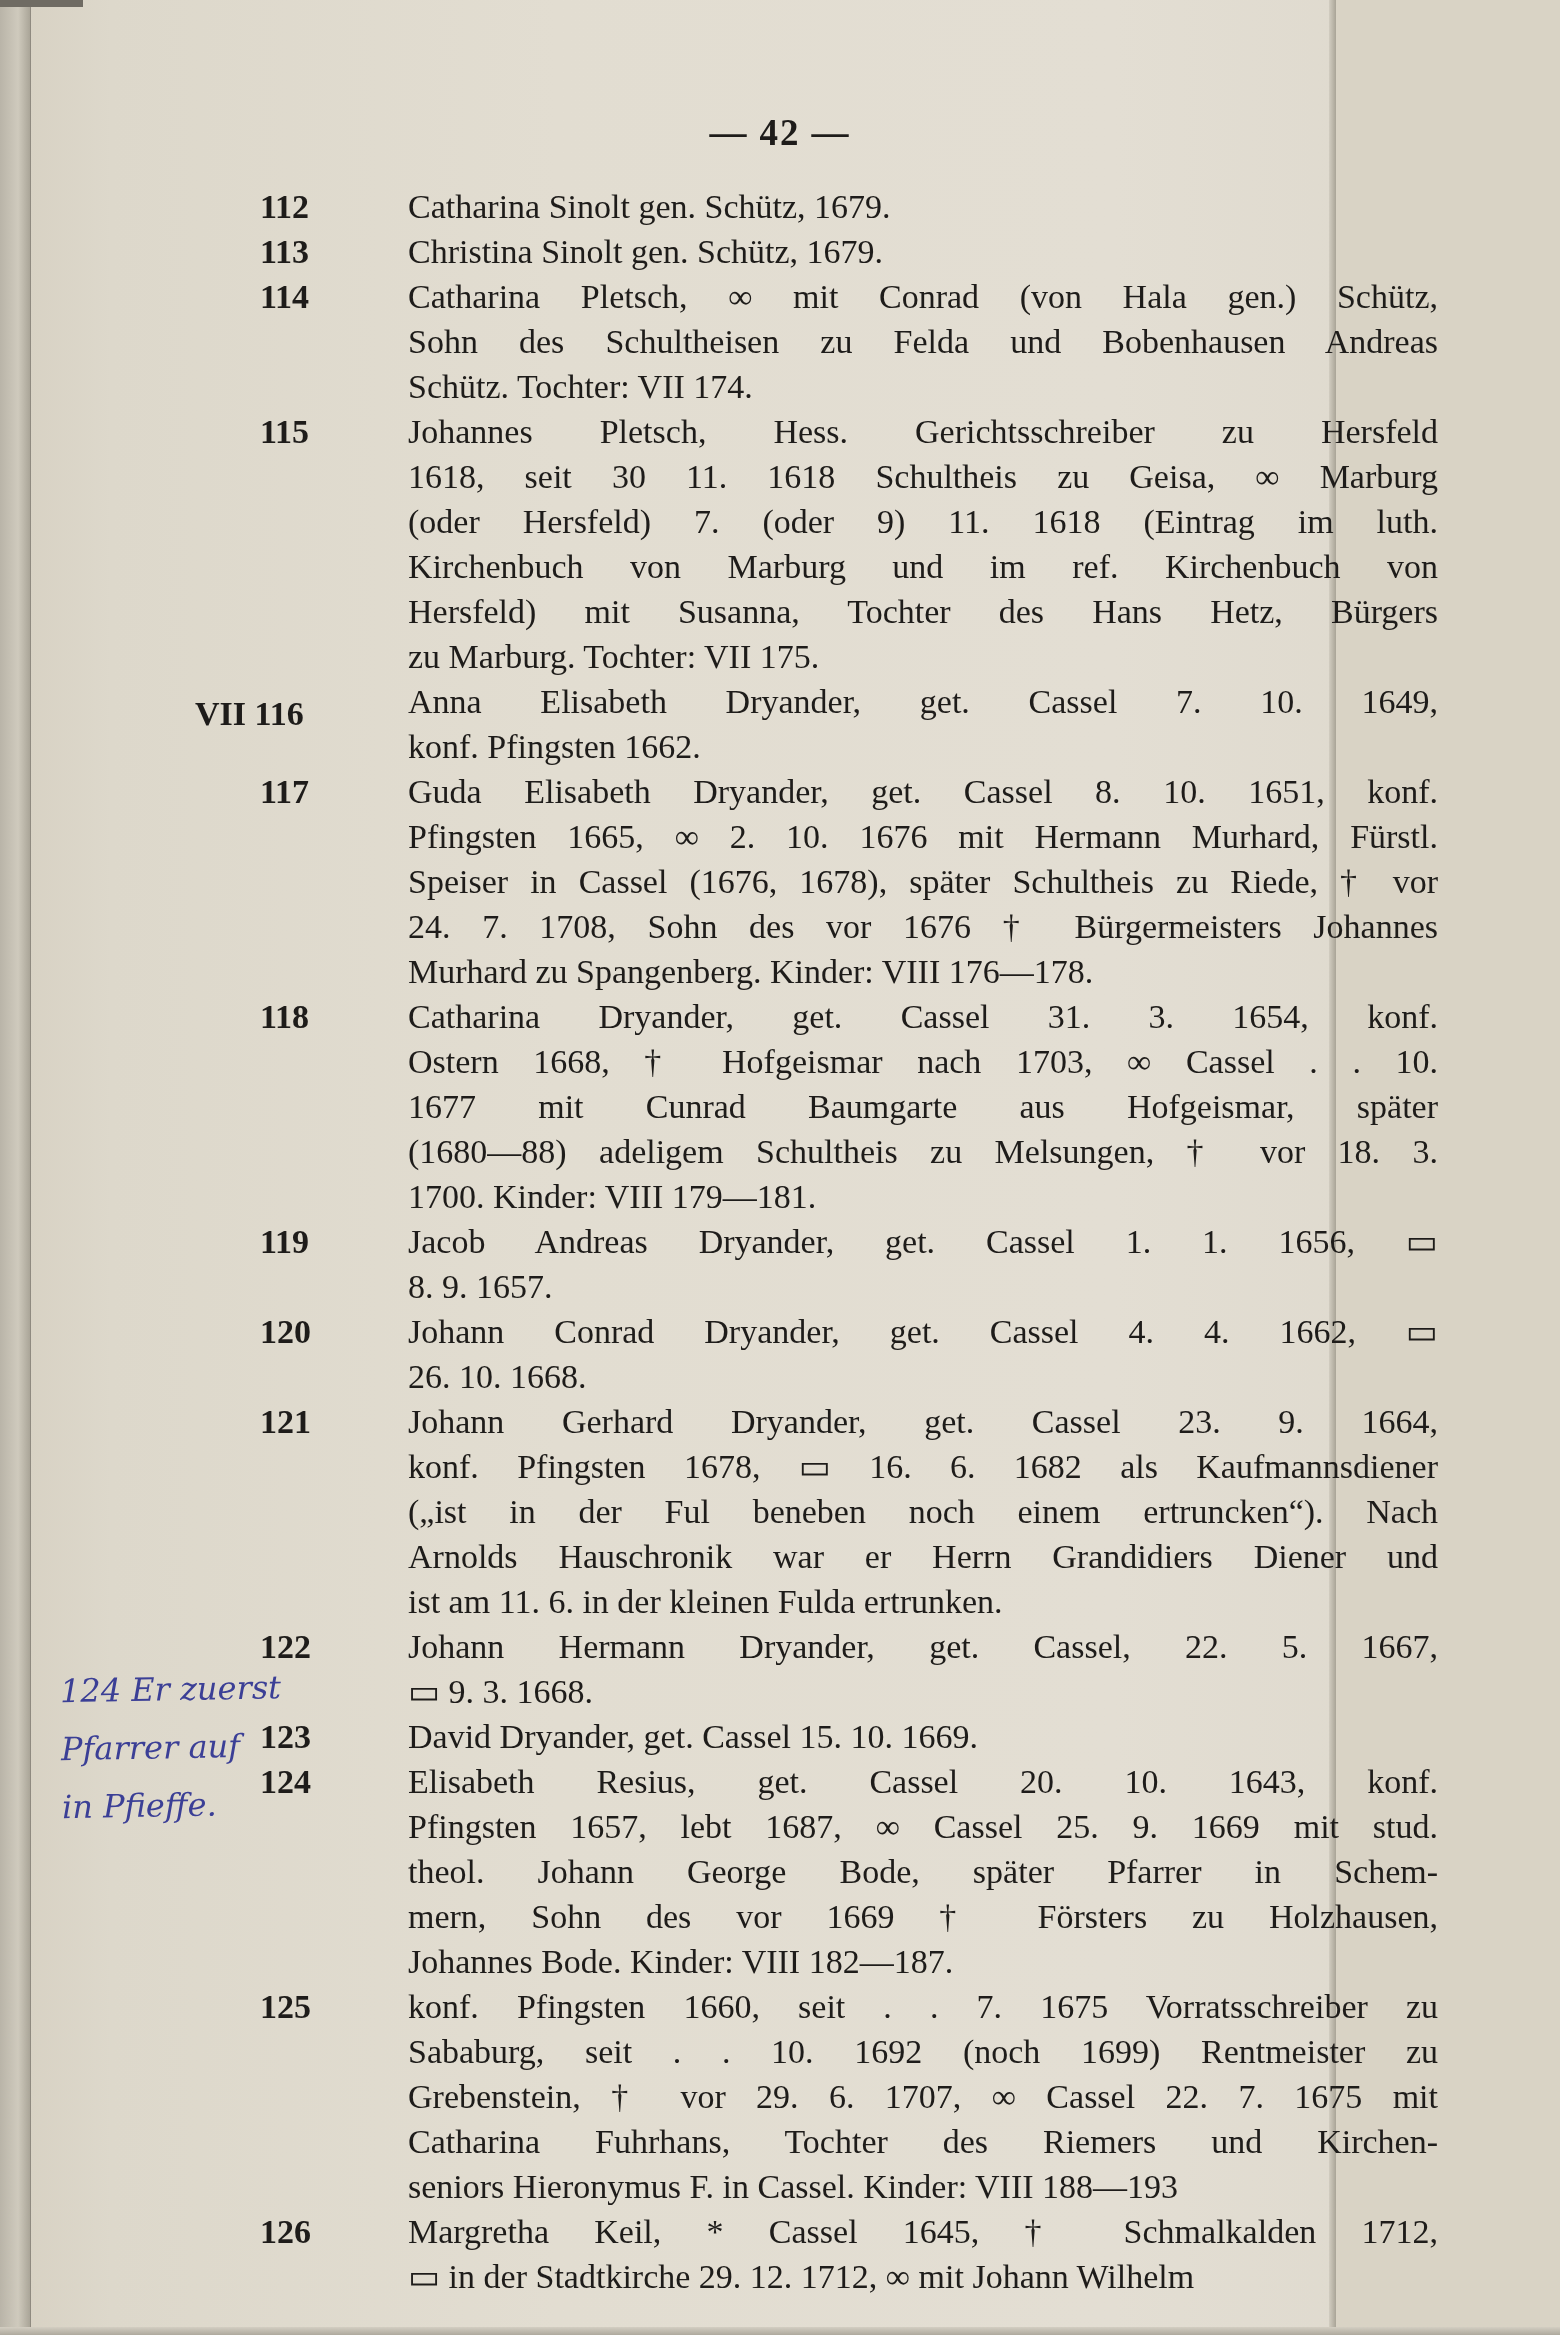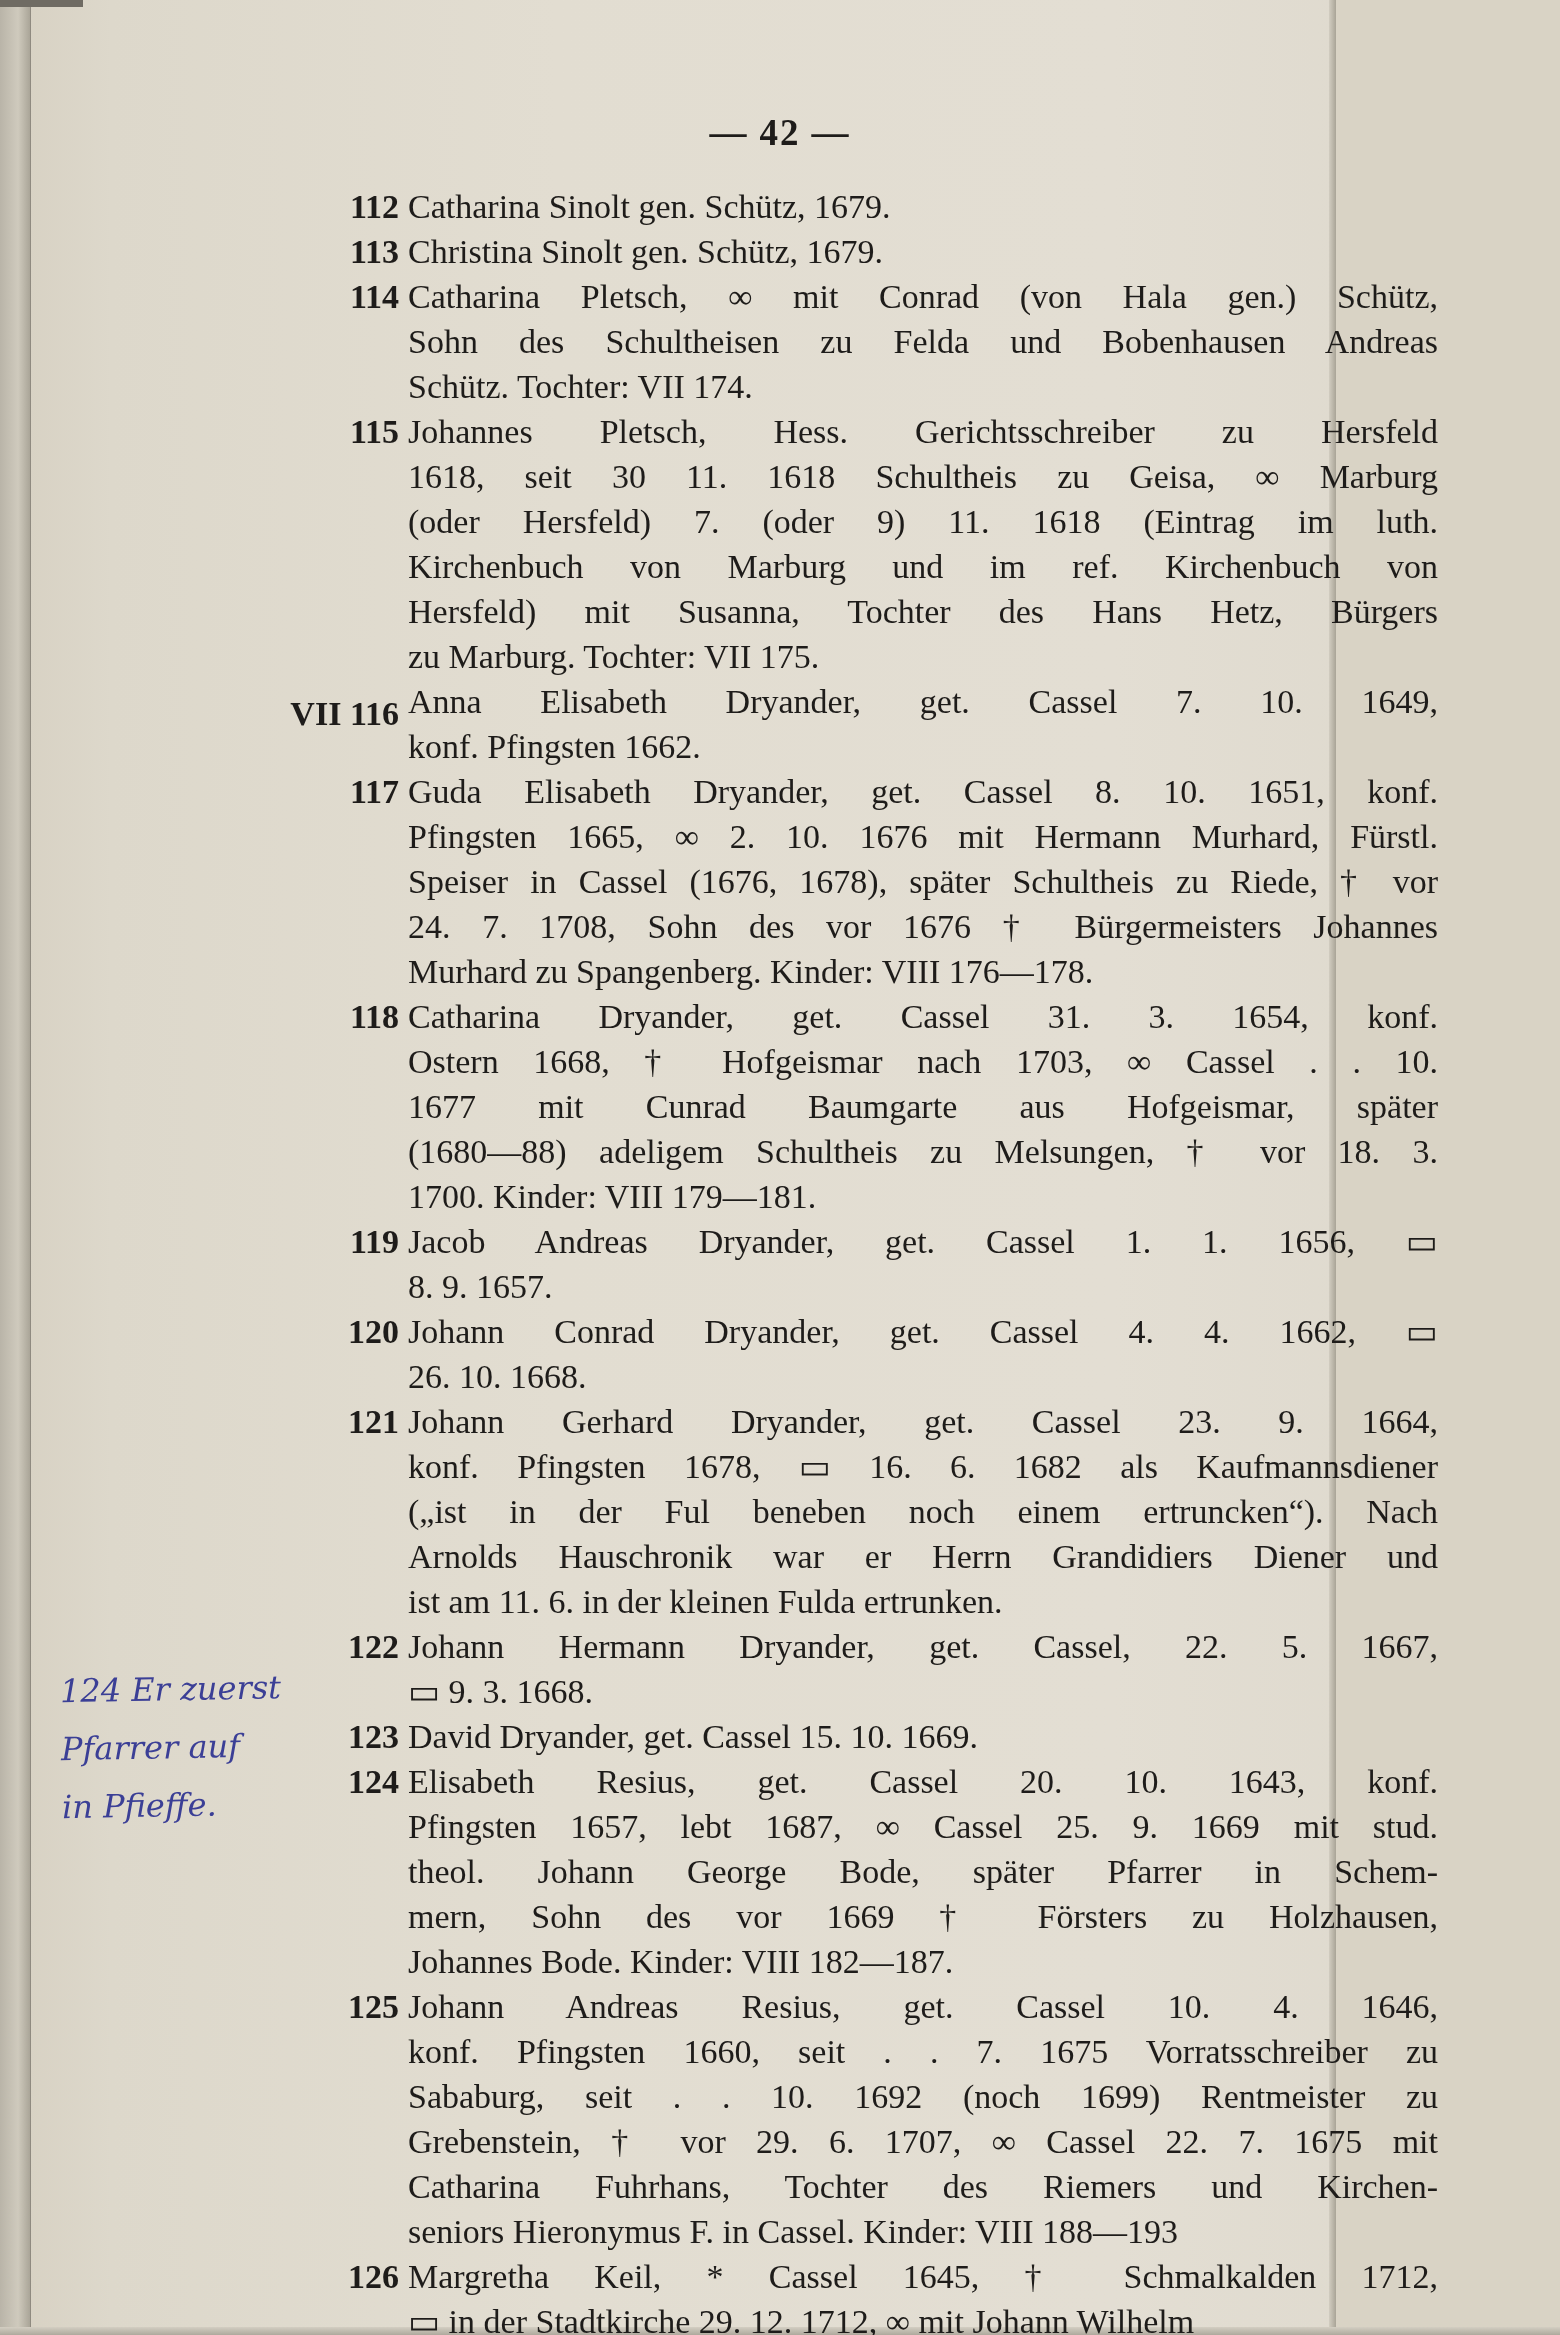--- a/index.html
+++ b/index.html
@@ -33,21 +33,21 @@
   .page-number {
     position: absolute; top: 111px; left: 0; width: 1560px; text-align: center;
     font-family: "Liberation Serif", serif; font-size: 37px; font-weight: bold;
     letter-spacing: 1.9px;
   }
   .entries {
     position: absolute; left: 260px; top: 184px; width: 1206px;
   }
   .entry { position: relative; margin: 0; }
   .entry-num {
-    position: absolute; left: 0; width: 139px; text-align: right;
+    position: absolute; left: 0; width: 139px; 
     font-family: "Liberation Serif", serif; font-weight: bold; font-size: 34px;
     line-height: 45px;
   }
   .entry-body {
     margin-left: 148px; width: 1030px;
     font-family: "Liberation Serif", serif; font-size: 34px; line-height: 45px;
     text-align: justify;
   }
   .entry-body .line { display: block; white-space: nowrap; text-align-last: justify; }
   .entry-body .line.last { text-align-last: left; }
@@ -171,21 +171,20 @@
           <span class="line">Elisabeth Resius, get. Cassel 20. 10. 1643, konf.</span>
           <span class="line">Pfingsten 1657, lebt 1687, ∞ Cassel 25. 9. 1669 mit stud.</span>
           <span class="line">theol. Johann George Bode, später Pfarrer in Schem-</span>
           <span class="line">mern, Sohn des vor 1669 † Försters zu Holzhausen,</span>
           <span class="line last">Johannes Bode. Kinder: VIII 182—187.</span>
         </div>
       </div>
       <div class="entry">
         <div class="entry-num">125</div>
         <div class="entry-body">
-          <span class="line">Johann Andreas Resius, get. Cassel 10. 4. 1646,</span>
           <span class="line">konf. Pfingsten 1660, seit . . 7. 1675 Vorratsschreiber zu</span>
           <span class="line">Sababurg, seit . . 10. 1692 (noch 1699) Rentmeister zu</span>
           <span class="line">Grebenstein, † vor 29. 6. 1707, ∞ Cassel 22. 7. 1675 mit</span>
           <span class="line">Catharina Fuhrhans, Tochter des Riemers und Kirchen-</span>
           <span class="line last">seniors Hieronymus F. in Cassel. Kinder: VIII 188—193</span>
         </div>
       </div>
       <div class="entry">
         <div class="entry-num">126</div>
         <div class="entry-body">

